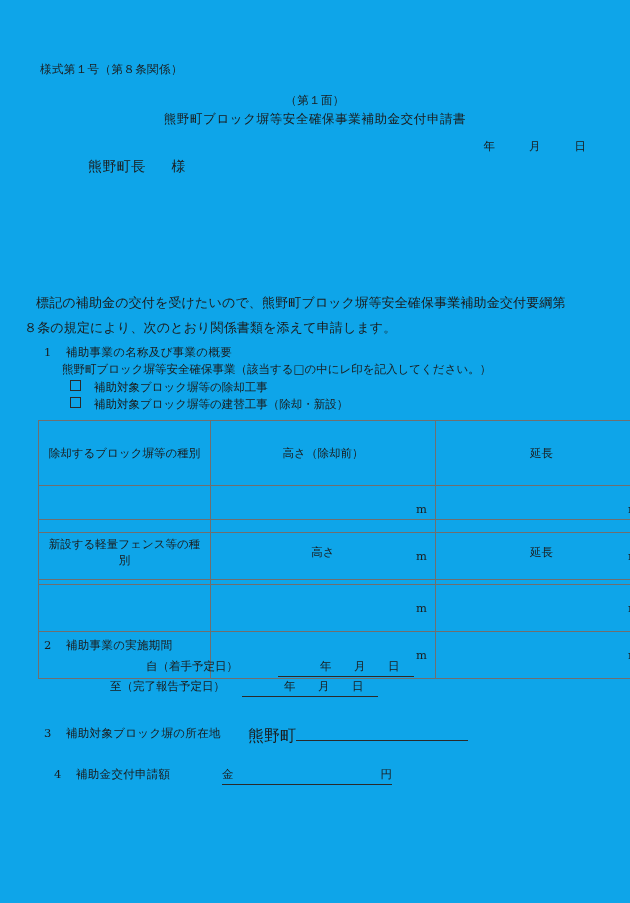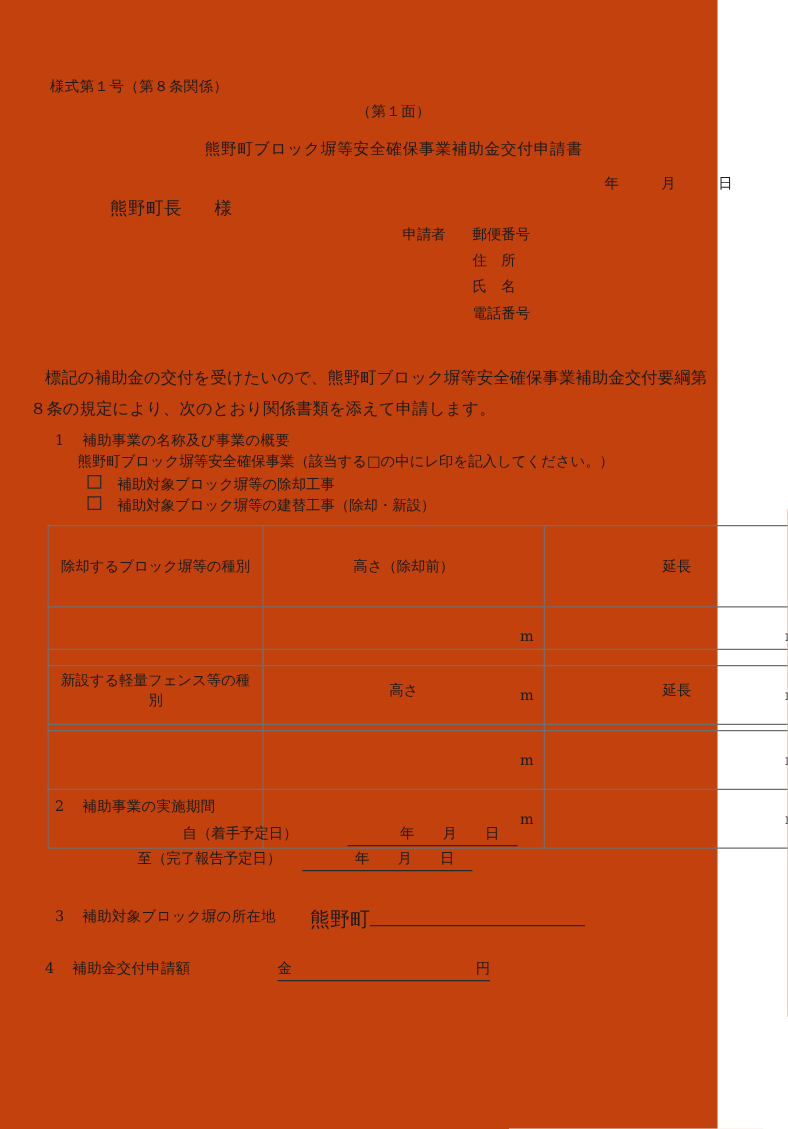--- a/index.html
+++ b/index.html
@@ -13,37 +13,37 @@
     position: relative;
     font-family: "Liberation Serif", "DejaVu Serif", serif;
     color: #1b1b1b;
     font-size: 11px;
     overflow: hidden;
   }
   .page {
     position: absolute;
     left: 0;
     top: 0;
-    width: 574px;
+    width: 630px;
     height: 903px;
-    background: #c2410c;
+    background: #0ea5e9;
   }
 
   
   .abs { position: absolute; white-space: nowrap; }
   .jp  { font-family: "DejaVu Serif", "Liberation Serif", serif; }
 
   
   #form-number {
     left: 40px; top: 62px;
     font-size: 11.5px;
     letter-spacing: .4px;
   }
   #page-face {
-    left: 0; top: 82px;
+    left: 0; top: 93px;
     width: 630px;
     text-align: center;
     font-size: 11.5px;
     letter-spacing: .4px;
   }
   #doc-title {
     left: 0; top: 111px;
     width: 630px;
     text-align: center;
     font-size: 12.5px;
@@ -142,21 +142,21 @@
     left: 248px; top: 726px;
     font-size: 16px;
   }
   #sec3-value .town-line {
     display: inline-block;
     width: 172px;
     border-bottom: 1px solid #2a2a2a;
     padding-bottom: 2px;
   }
 
-  #sec4-head { left: 36px; top: 767px; }
+  #sec4-head { left: 54px; top: 767px; }
   #sec4-value {
     left: 222px; top: 767px;
     font-size: 11.5px;
   }
   #sec4-value .money-line {
     display: inline-block;
     width: 170px;
     border-bottom: 1px solid #2a2a2a;
     padding-bottom: 2px;
     white-space: nowrap;
@@ -211,34 +211,20 @@
   <div class="abs jp" id="doc-title">熊野町ブロック塀等安全確保事業補助金交付申請書</div>
 
   <div class="abs jp" id="date-line">
     <span>年</span><span class="sp"></span><span>月</span><span class="sp"></span><span>日</span>
   </div>
 
   <div class="abs jp" id="addressee">
     <span>熊野町長</span><span class="gap"></span><span>様</span>
   </div>
 
-  <div class="abs jp" id="applicant-block">
-    <div class="row">
-      <span class="lbl-left">申請者</span><span class="lbl-right">郵便番号</span>
-    </div>
-    <div class="row">
-      <span class="lbl-left"></span><span class="lbl-right">住　所</span>
-    </div>
-    <div class="row">
-      <span class="lbl-left"></span><span class="lbl-right">氏　名</span>
-    </div>
-    <div class="row">
-      <span class="lbl-left"></span><span class="lbl-right">電話番号</span>
-    </div>
-  </div>
 
   <div class="abs jp" id="body-paragraph">標記の補助金の交付を受けたいので、熊野町ブロック塀等安全確保事業補助金交付要綱第８条の規定により、次のとおり関係書類を添えて申請します。</div>
 
   <div class="abs jp sec-head" id="sec1-head">
     <span class="num">1</span><span>補助事業の名称及び事業の概要</span>
   </div>
   <div class="abs jp" id="chk1">
     <span class="chk-box"></span><span>補助対象ブロック塀等の除却工事</span>
   </div>
 

